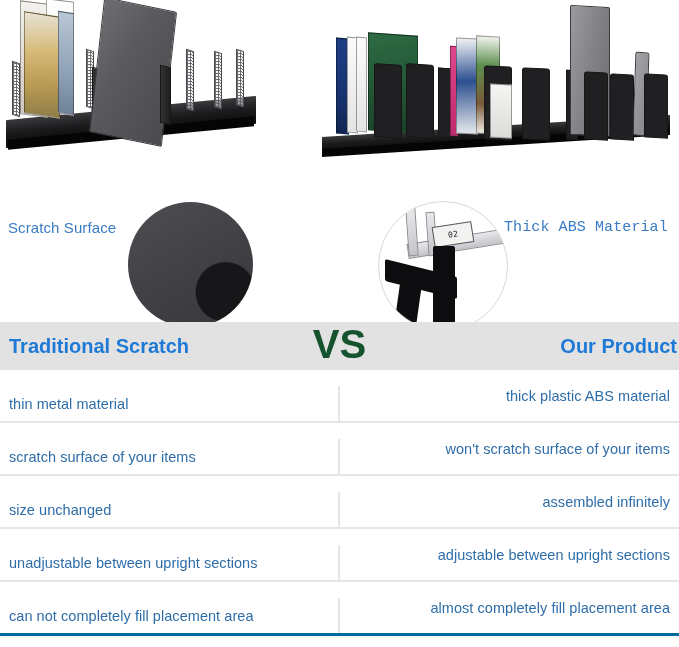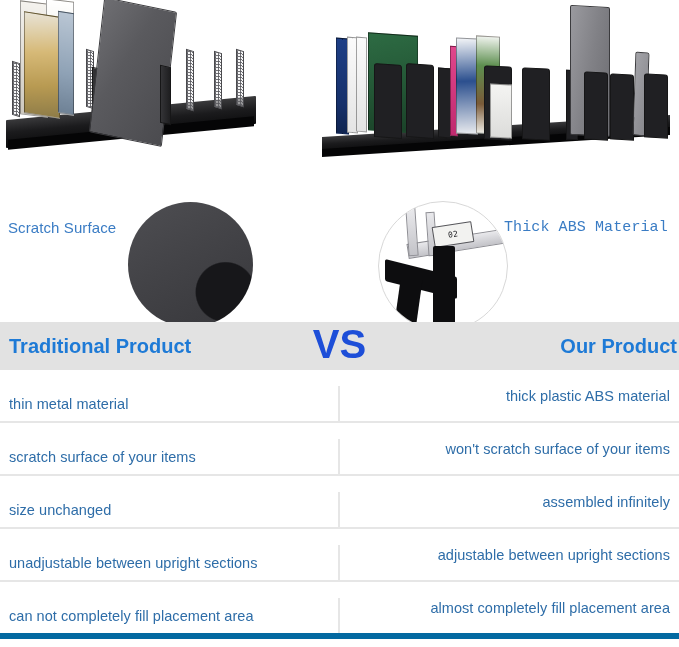--- a/index.html
+++ b/index.html
@@ -139,32 +139,32 @@
   }
   .cmp-head .h-left  { padding-left: 9px;  text-align: left; }
   .cmp-head .h-right { padding-right: 2px; text-align: right; }
   .vs-badge {
     position: absolute;
     left: 0; right: 0;
     top: -4px;
     text-align: center;
     font-size: 40px;
     font-weight: bold;
-    color: #1d4ed8;
+    color: #14532d;
     line-height: 52px;
     pointer-events: none;
   }
 
   .cmp-body { position: relative; }
   .cmp-row {
     display: flex;
     height: 51px;
     border-bottom: 2px solid #e6e6e6;
   }
-  .cmp-row:last-child { border-bottom: 6px solid #0369a1; }
+  .cmp-row:last-child { border-bottom: 3px solid #0369a1; }
   .cmp-cell {
     width: 50%;
     box-sizing: border-box;
     display: flex;
     align-items: center;
     font-size: 14.5px;
     color: #2e6da8;
     letter-spacing: .05px;
   }
   .cmp-cell.left {
@@ -275,21 +275,21 @@
     <div class="abs-corner" style="left:6px; top:66px; width:72px; height:22px; transform:skewY(14deg); border-radius:2px;"></div>
     <div class="abs-corner" style="left:54px; top:44px; width:22px; height:84px; border-radius:2px 2px 0 0;"></div>
     <div class="abs-corner" style="left:18px; top:78px; width:22px; height:50px; transform:skewX(-8deg);"></div>
   </div>
   <div class="callout-label" style="left:504px; top:28px;font-family:Liberation Mono, monospace;">Thick ABS Material</div>
 </div>
 
 <div class="cmp-table">
 
   <div class="cmp-head">
-    <div class="h-left">Traditional Product</div>
+    <div class="h-left">Traditional Scratch</div>
     <div class="h-right">Our Product</div>
     <div class="vs-badge">VS</div>
   </div>
 
   <div class="cmp-body">
 
     <div class="cmp-row">
       <div class="cmp-cell left">thin metal material</div>
       <div class="cmp-cell right">thick plastic ABS material</div>
     </div>

